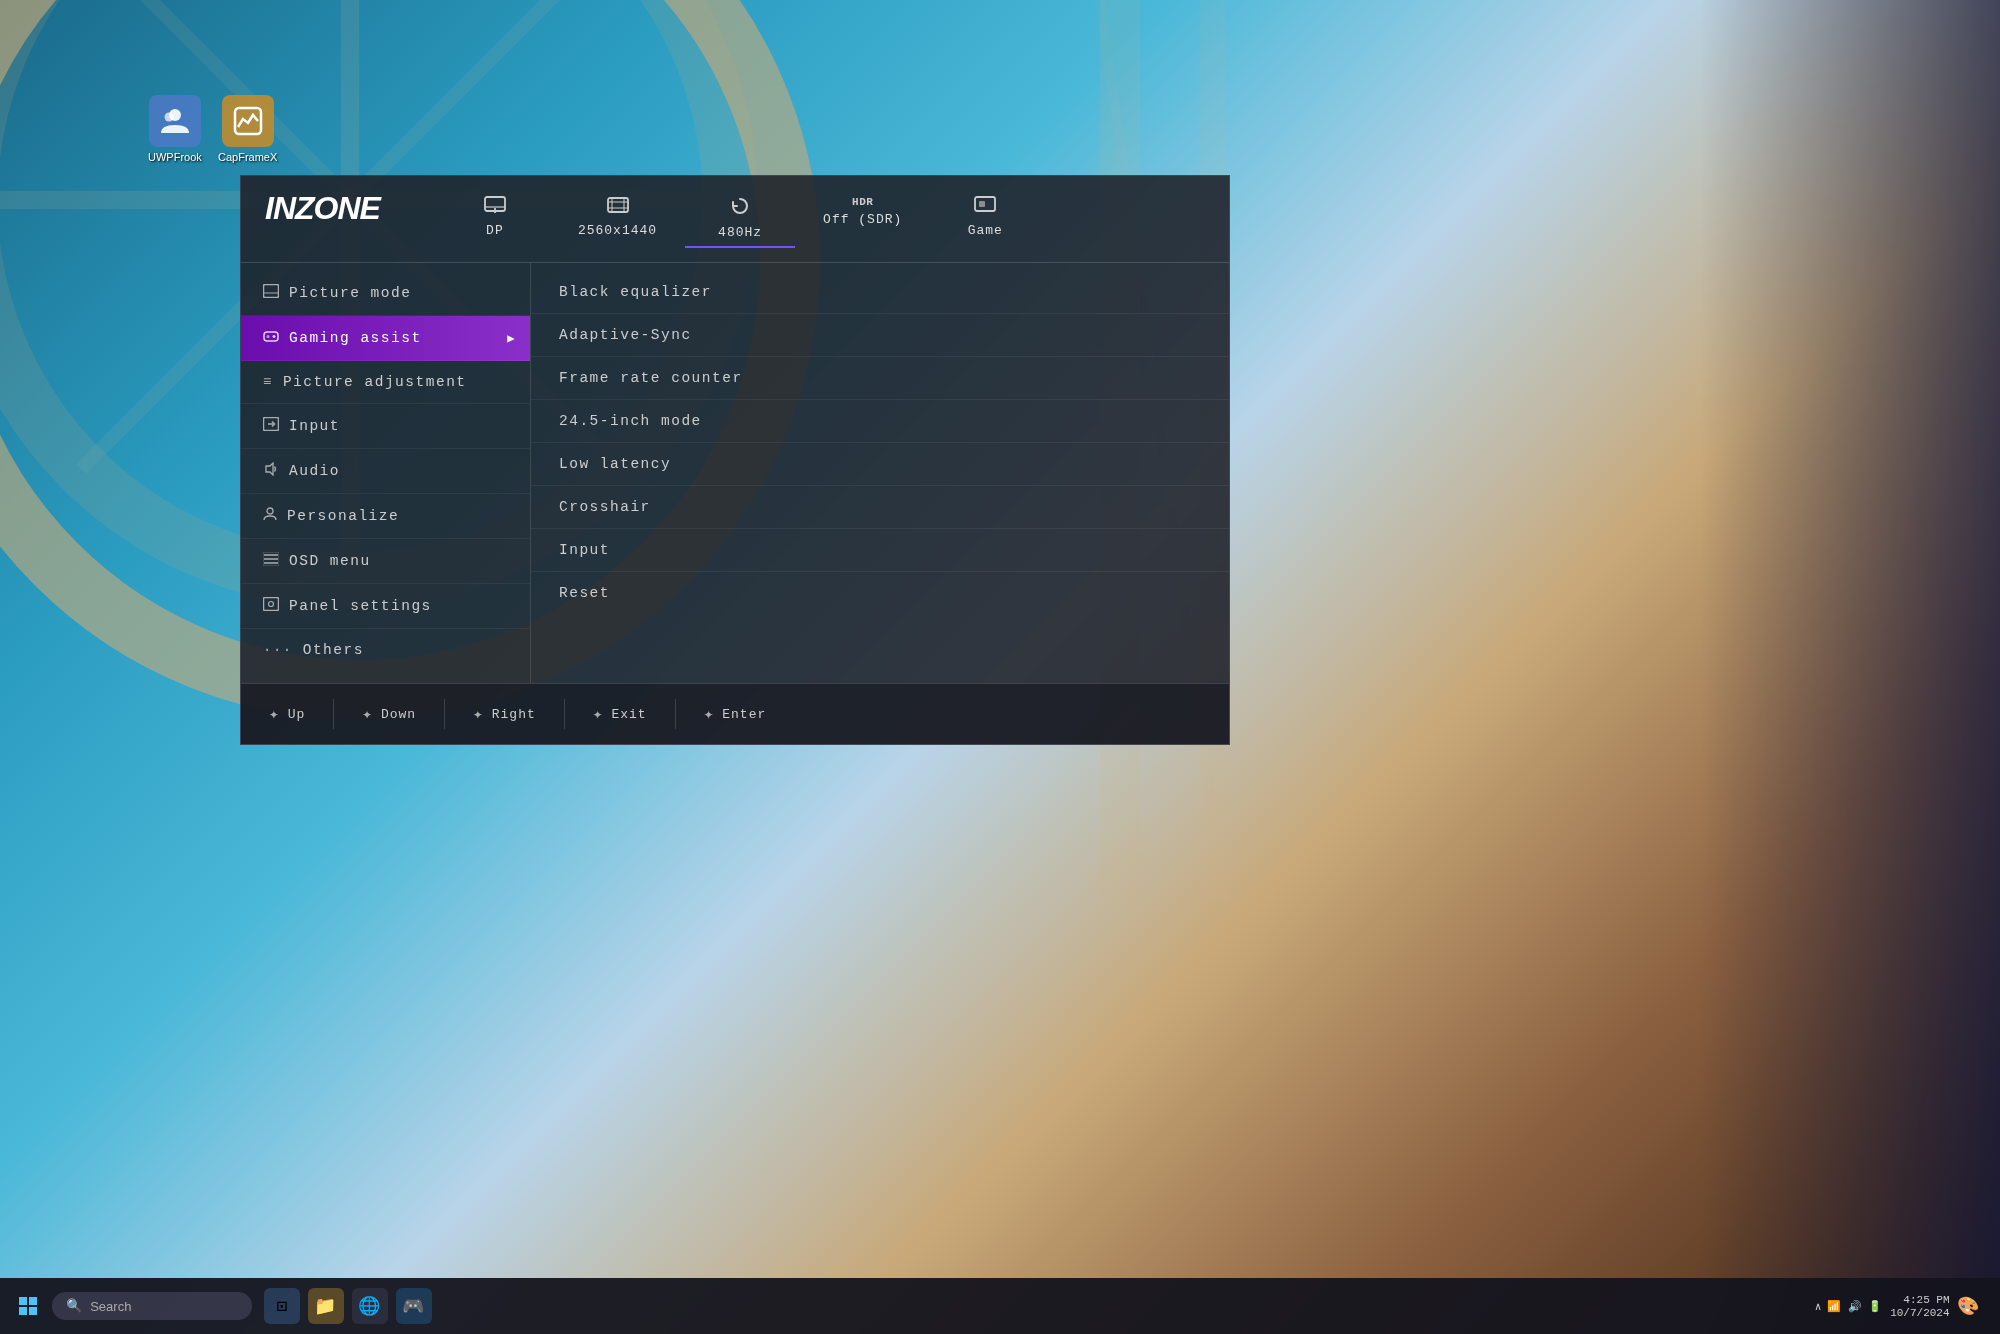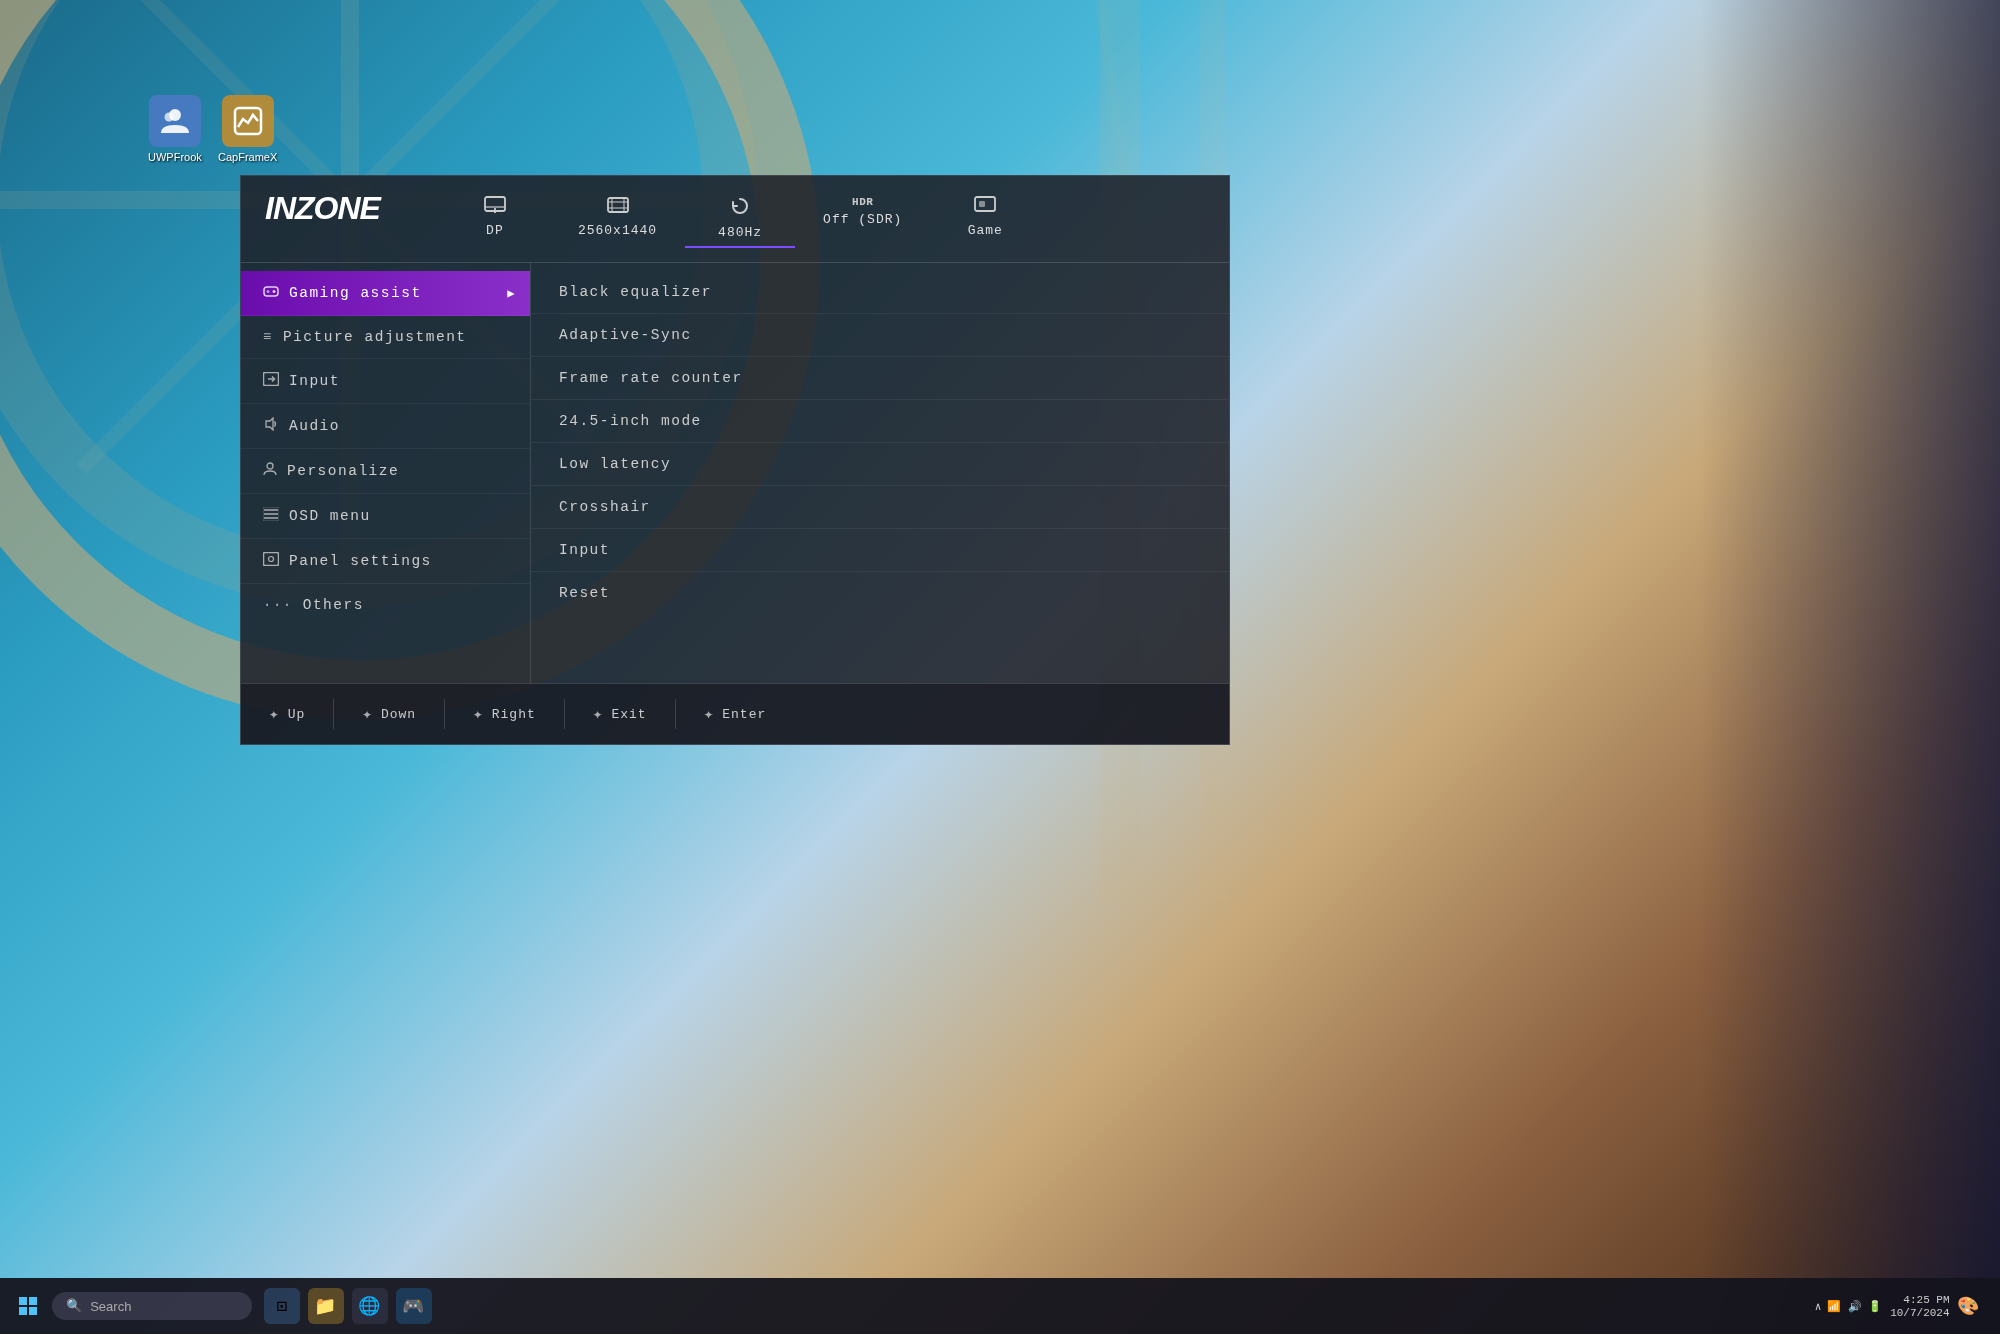--- a/index.html
+++ b/index.html
@@ -409,20 +409,29 @@
         <span class="status-label">Game</span>
       </div>
 
     </div>
   </div>
 
   <div class="osd-main">
 
     <div class="osd-sidebar">
 
+      <div class="sidebar-item">
+        <span class="s-icon">
+          <svg width="16" height="14" viewBox="0 0 16 14">
+              <rect x="0.5" y="0.5" width="15" height="13" rx="1.5" fill="none" stroke="#ccc" stroke-width="1.5"></rect>
+              <line x1="0.5" y1="9" x2="15.5" y2="9" stroke="#ccc" stroke-width="1"></line>
+            </svg>
+        </span>
+        <span>Picture mode</span>
+      </div>
 
       <div class="sidebar-item active">
         <span class="s-icon">
           <svg width="16" height="14" viewBox="0 0 16 14">
               <rect x="1" y="3" width="14" height="9" rx="3" fill="none" stroke="#fff" stroke-width="1.5"></rect>
               <circle cx="5" cy="7.5" r="1.5" fill="#fff" opacity="0.7"></circle>
               <line x1="11" y1="6" x2="11" y2="9" stroke="#fff" stroke-width="1.5"></line>
               <line x1="9.5" y1="7.5" x2="12.5" y2="7.5" stroke="#fff" stroke-width="1.5"></line>
             </svg>
         </span>

